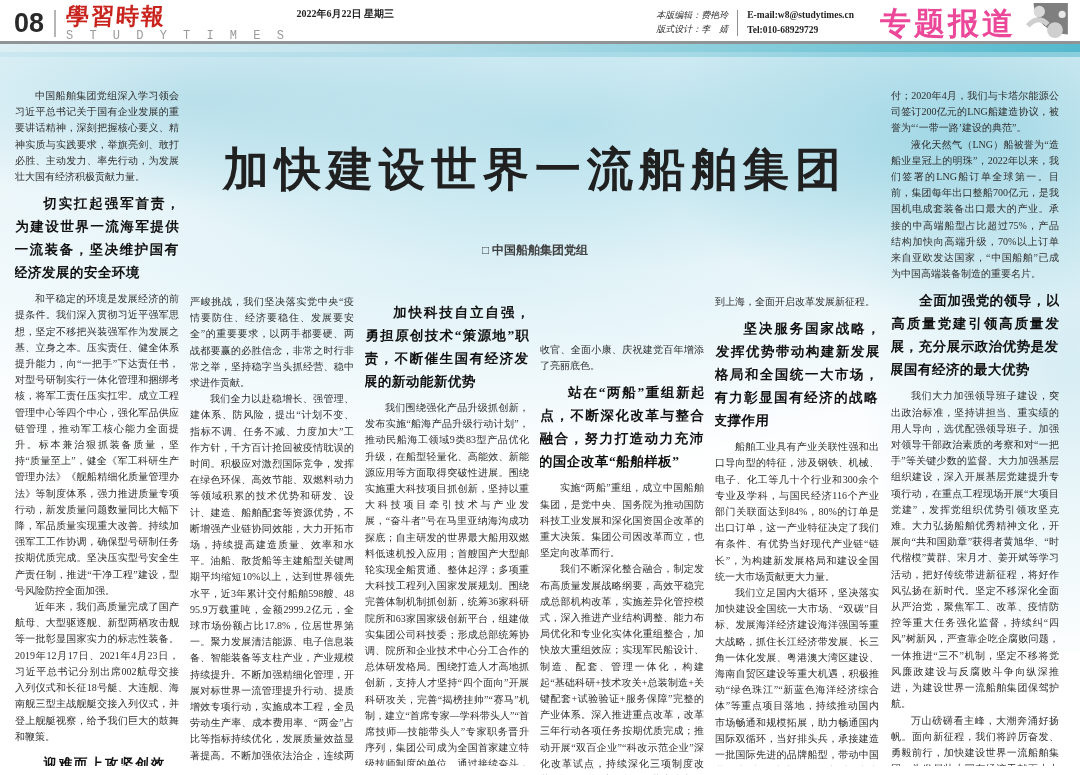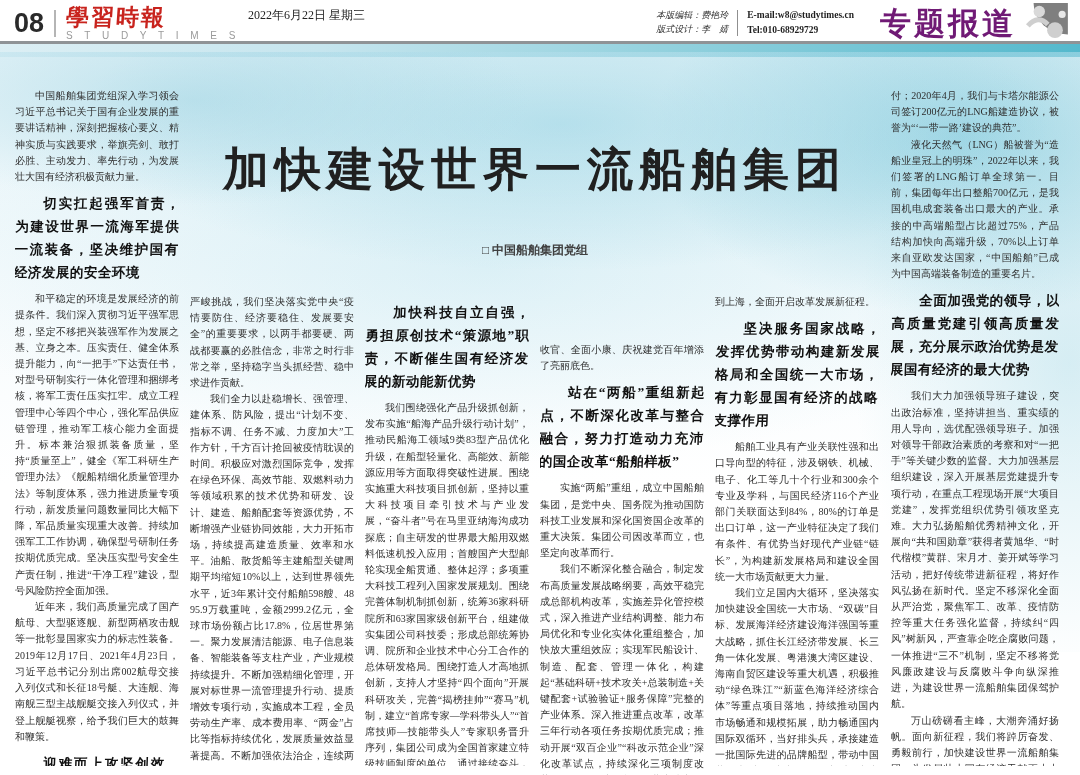--- a/index.html
+++ b/index.html
@@ -7,29 +7,29 @@
         font-family:"Liberation Serif","DejaVu Serif",serif;overflow:hidden;}
 
   
   .mast{position:absolute;top:0;left:0;right:0;height:41px;display:flex;align-items:center;
         padding:5px 12px 0 14px;box-sizing:border-box;background:#fff;z-index:6;}
   .pagenum{font-family:"Liberation Sans",sans-serif;font-size:27px;font-weight:bold;color:#2a2a2a;line-height:1;}
   .mast-div{width:2px;height:27px;background:#b5b5b5;margin:0 10px;}
   .logo-wrap{display:flex;flex-direction:column;line-height:1;}
   .logo-cn{color:#c8231d;font-size:23px;font-weight:bold;letter-spacing:2px;
            font-family:"Liberation Serif",serif;transform:skewX(-4deg);}
-  .logo-en{color:#9a9a9a;font-size:10px;letter-spacing:4.5px;margin-top:2px;font-family:Liberation Sans, sans-serif;}
-  .date-line{font-size:12px;color:#222;font-weight:normal;margin:2px 16px 0 8px;align-self:flex-start;}
+  .logo-en{color:#9a9a9a;font-size:12px;letter-spacing:4.5px;margin-top:2px;font-family:Liberation Mono, monospace;}
+  .date-line{font-size:10px;color:#222;font-weight:bold;margin:2px 16px 0 8px;align-self:flex-start;}
   .mast-spacer{flex:1;}
   .editor-block{font-size:9px;color:#333;line-height:1.55;text-align:left;font-style:italic;}
   .mast-vrule{width:1px;height:26px;background:#8f8f8f;margin:0 9px;}
   .contact-block{font-size:9.5px;color:#1f1f1f;line-height:1.55;font-weight:bold;
                  font-family:"Liberation Serif",serif;}
   .section-title{font-family:"Liberation Sans",sans-serif;font-size:31px;font-weight:bold;
-                 color:#701a75;letter-spacing:3px;margin:0 6px 0 26px;line-height:1;}
+                 color:#ec4899;letter-spacing:3px;margin:0 6px 0 26px;line-height:1;}
   .st-logo{width:46px;height:40px;}
   .rule{position:absolute;top:41px;left:0;right:0;height:3px;background:#8f9396;z-index:6;}
 
   
   .content{position:absolute;top:44px;left:0;right:0;bottom:0;}
   .wash-strip{position:absolute;top:0;left:0;right:0;height:13px;z-index:0;opacity:.9;
     background:linear-gradient(90deg,#d8edf3 0%,#bfe2ec 30%,#86ccda 62%,#41b1c7 100%);}
   .wash-main{position:absolute;top:8px;left:0;right:0;height:600px;z-index:0;background:
     radial-gradient(ellipse 480px 150px at 18% 8%,  rgba(150,208,224,.50), rgba(150,208,224,0) 70%),
     radial-gradient(ellipse 700px 210px at 52% 12%, rgba(125,200,220,.45), rgba(125,200,220,0) 70%),

